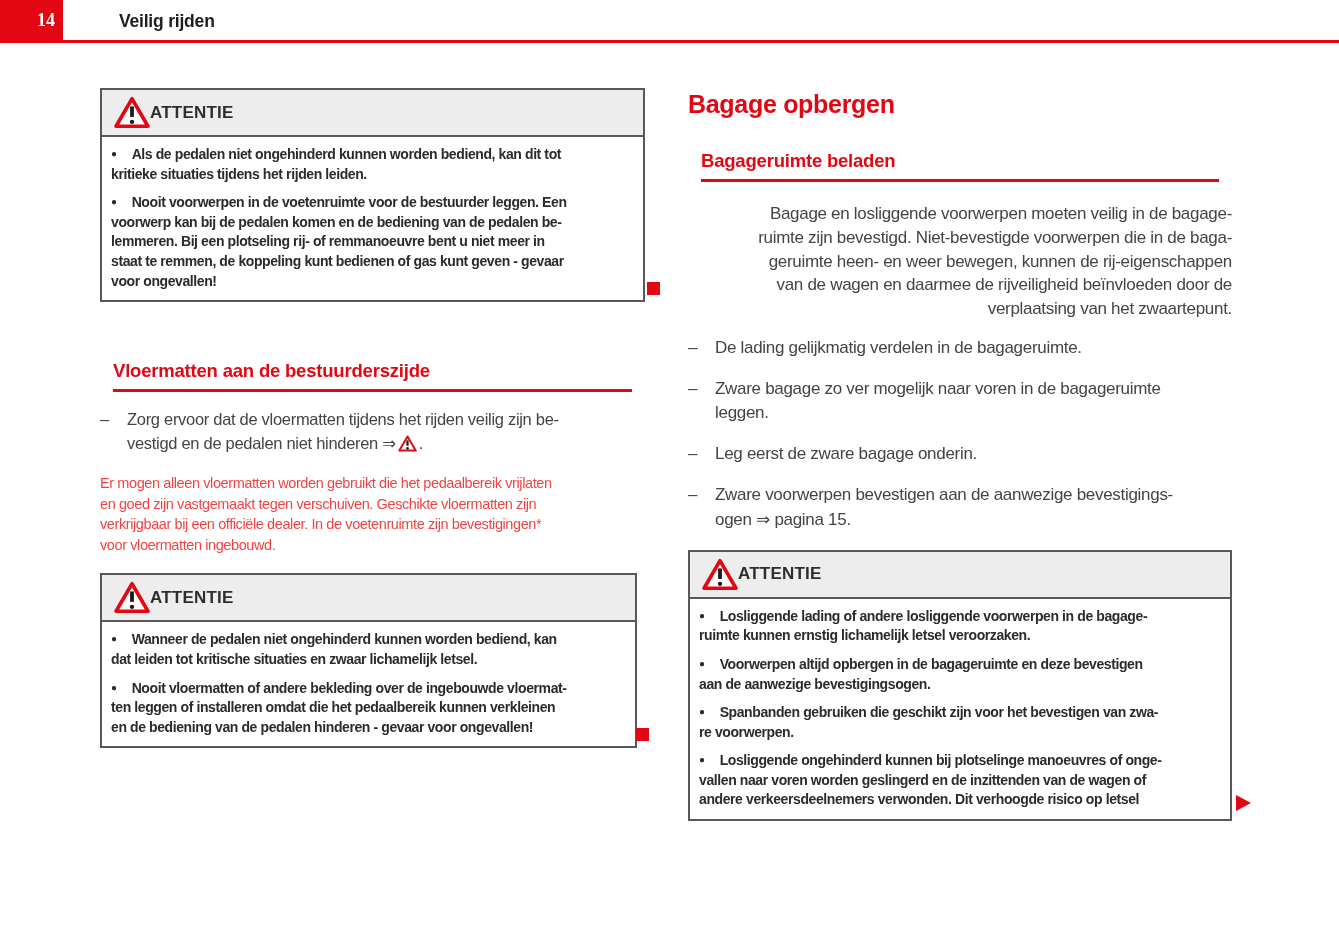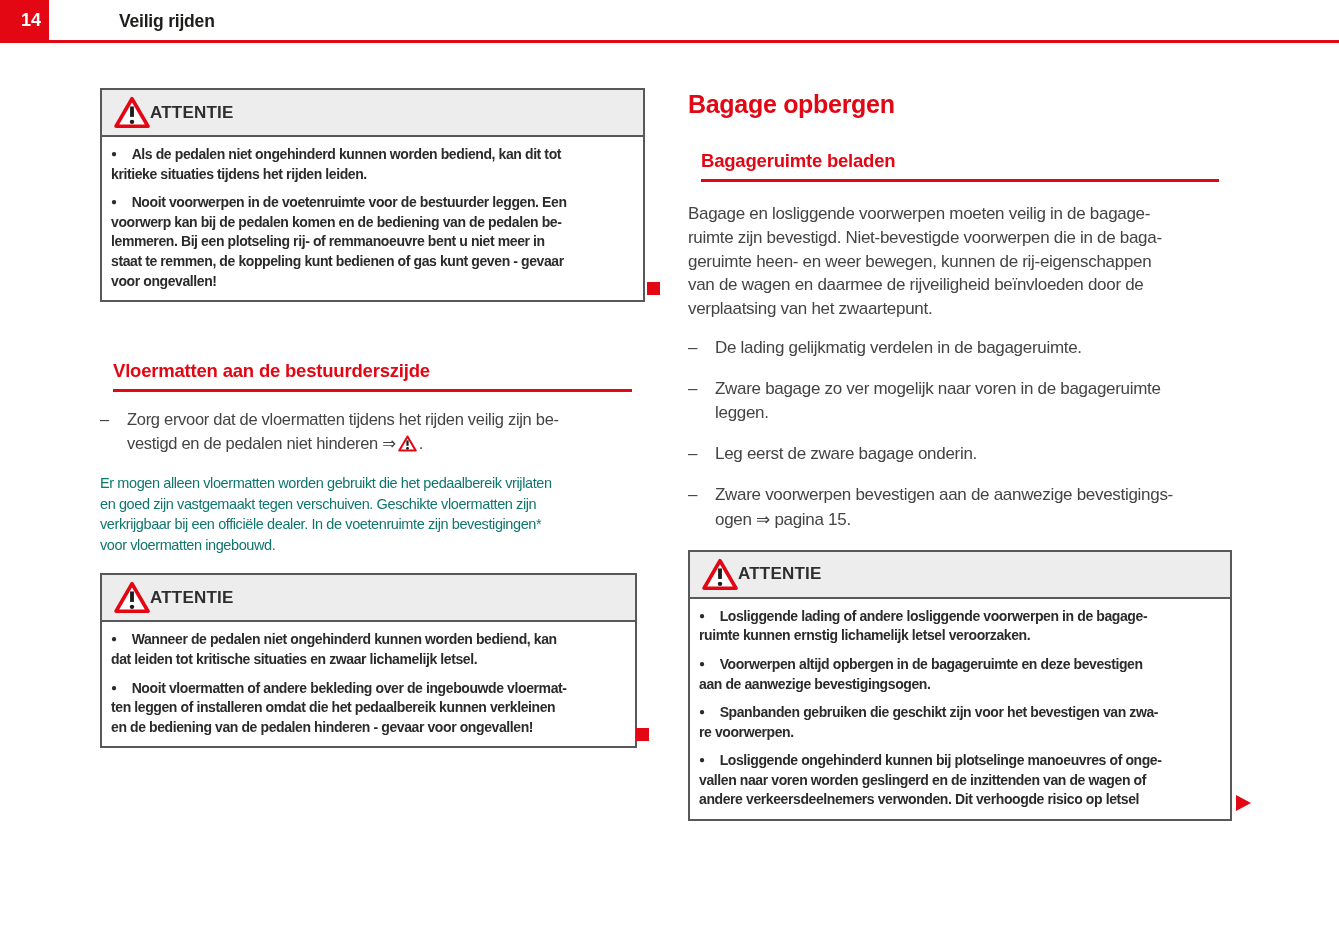--- a/index.html
+++ b/index.html
@@ -2,22 +2,22 @@
 <html><head>
 <meta charset="utf-8">
 <style>
   html,body{margin:0;padding:0;background:#fff;}
   .page{
     position:relative;width:1339px;height:945px;background:#fff;overflow:hidden;
     font-family:"Liberation Sans","DejaVu Sans",sans-serif;color:#414141;
   }
   
   .page-num-box{
-    position:absolute;left:0;top:0;width:49px;height:40px;background:#e30613;
-    display:flex;align-items:center;justify-content:flex-end;padding-right:8px;box-sizing:border-box;
+    position:absolute;left:0;top:0;width:63px;height:40px;background:#e30613;
+    display:flex;align-items:center;justify-content:flex-end;padding-right:8px;box-sizing:border-box;font-family:Liberation Serif, serif;
   }
   .page-num{color:#fff;font-weight:bold;font-size:18px;}
   .chapter-title{
     position:absolute;left:103px;top:11px;font-weight:bold;font-size:17.5px;color:#1d1d1b;
     letter-spacing:-0.2px;
     margin-left:16px;
   }
   .header-rule{position:absolute;left:0;top:40px;width:1339px;height:3px;background:#e30613;}
   
   .col-left{position:absolute;left:100px;top:88px;width:545px;}
@@ -46,34 +46,34 @@
     position:absolute;right:-21px;bottom:8px;width:0;height:0;
     border-left:15px solid #e30613;border-top:8px solid transparent;border-bottom:8px solid transparent;
   }
   
   .h-main{color:#e30613;font-weight:bold;font-size:25px;letter-spacing:-0.3px;margin:0;}
   .h-section{
     color:#e30613;font-weight:bold;font-size:18.5px;letter-spacing:-0.2px;
     border-bottom:3px solid #e30613;padding-bottom:7px;margin:13px;
   }
   
-  .para-sm{font-size:14.5px;line-height:1.42;color:#0f766e;letter-spacing:-0.4px;margin:0;}
+  .para-sm{font-size:14.5px;line-height:1.42;color:#ef4444;letter-spacing:-0.4px;margin:0;}
   .para-lg{font-size:17px;line-height:1.4;color:#444;letter-spacing:-0.3px;margin:0;}
   .d-item{display:flex;font-size:16.5px;line-height:1.42;color:#444;letter-spacing:-0.3px;}
   .d-item-lg{font-size:17px;}
   .d-dash{width:27px;flex:none;}
   .d-text{flex:1;}
   .inline-tri{vertical-align:-3px;margin:0 2px;}
   
   .mt-hd{margin-top:58px;}
   .mt-d1{margin-top:16px;}
   .mt-p1{margin-top:18px;}
   .mt-b2{margin-top:18px;}
   .mt-h2r{margin-top:31px;}
-  .mt-pr{margin-top:20px;}
+  .mt-pr{margin-top:20px;text-align:right;}
   .mt-li1{margin-top:15px;}
   .mt-li{margin-top:17px;}
   .mt-b3{margin-top:18px;}
 </style>
 </head>
 <body>
 
 <div class="page">
 
   <div class="page-num-box">

